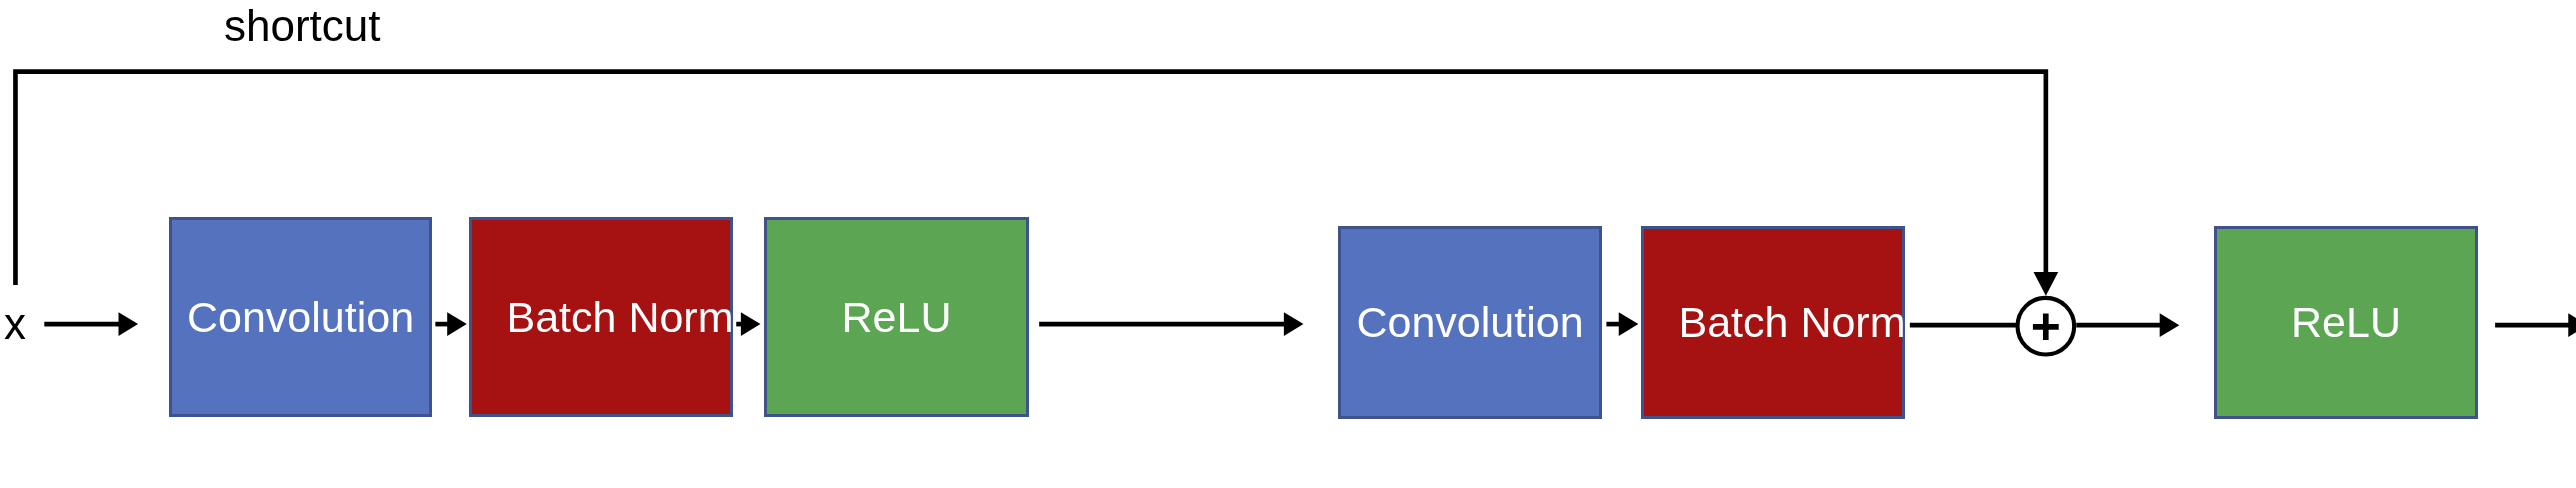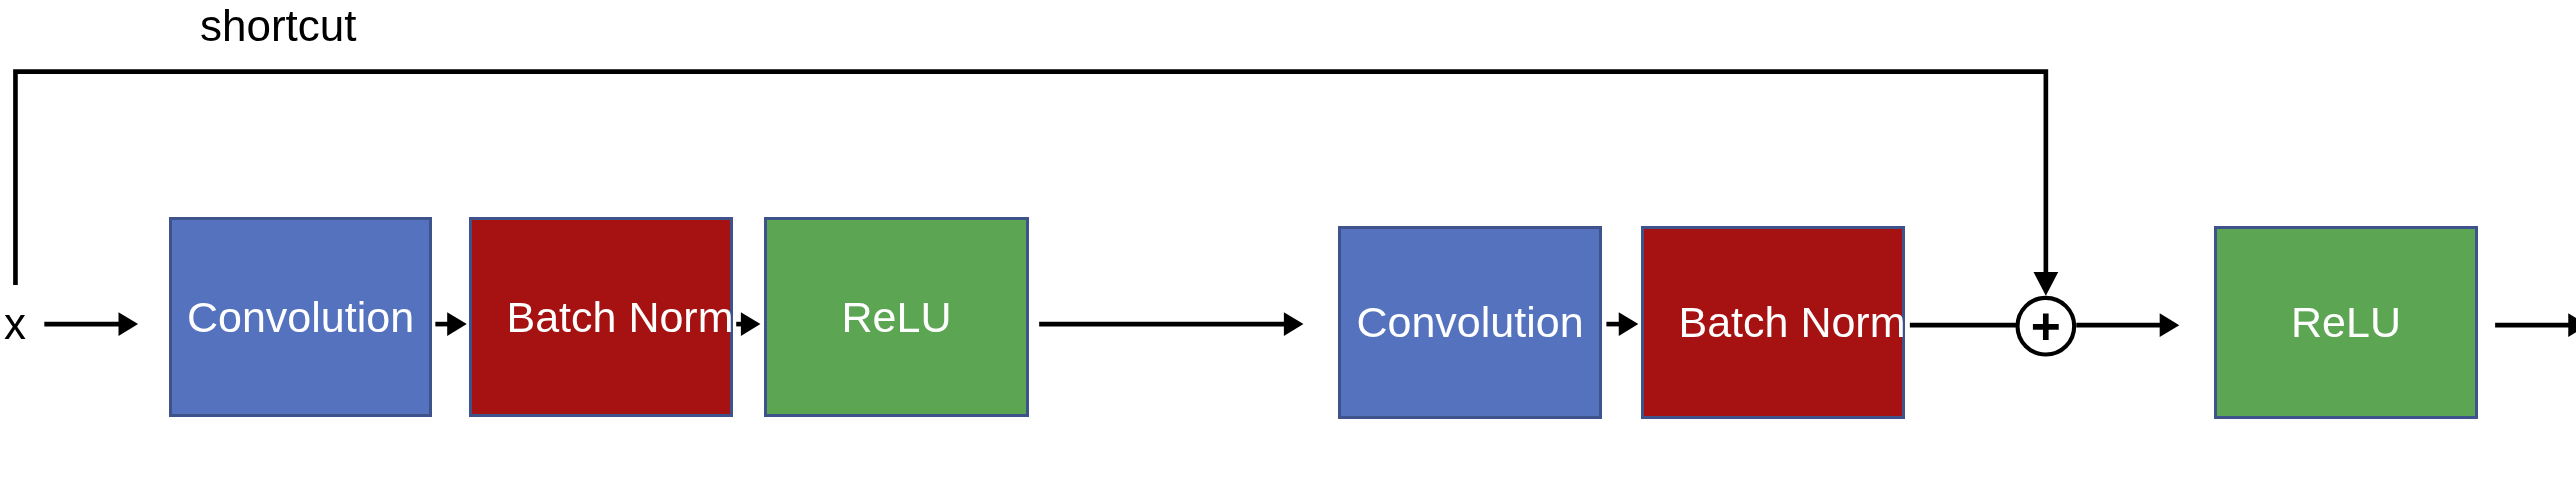--- a/index.html
+++ b/index.html
@@ -43,21 +43,21 @@
   .block.bn2   { left: 1641px; top: 226px; width: 264px; height: 193px; }
   .block.relu2 { left: 2214px; top: 226px; width: 264px; height: 193px; }
 
   .floating-label {
     position: absolute;
     color: #000000;
     font-size: 44px;
     line-height: 1;
     white-space: nowrap;
   }
-  .shortcut-label { left: 200px; top: 4.1px; }
+  .shortcut-label { left: 224px; top: 4.1px; }
   .input-label    { left: 4.1px;   top: 302px; }
 
   .plus-glyph {
     font-size: 100px;
     font-weight: bold;
     fill: #000000;
   }
 </style>
 </head>
 <body>

